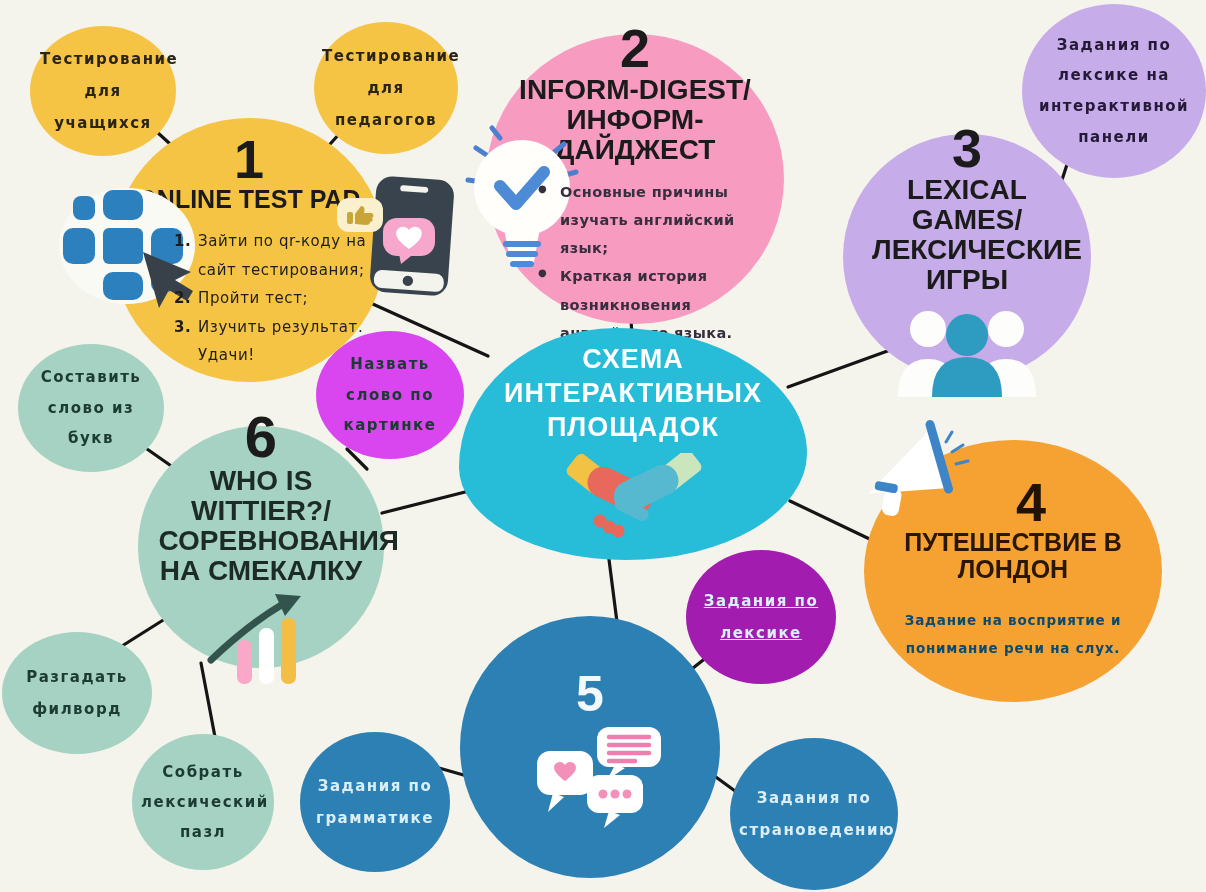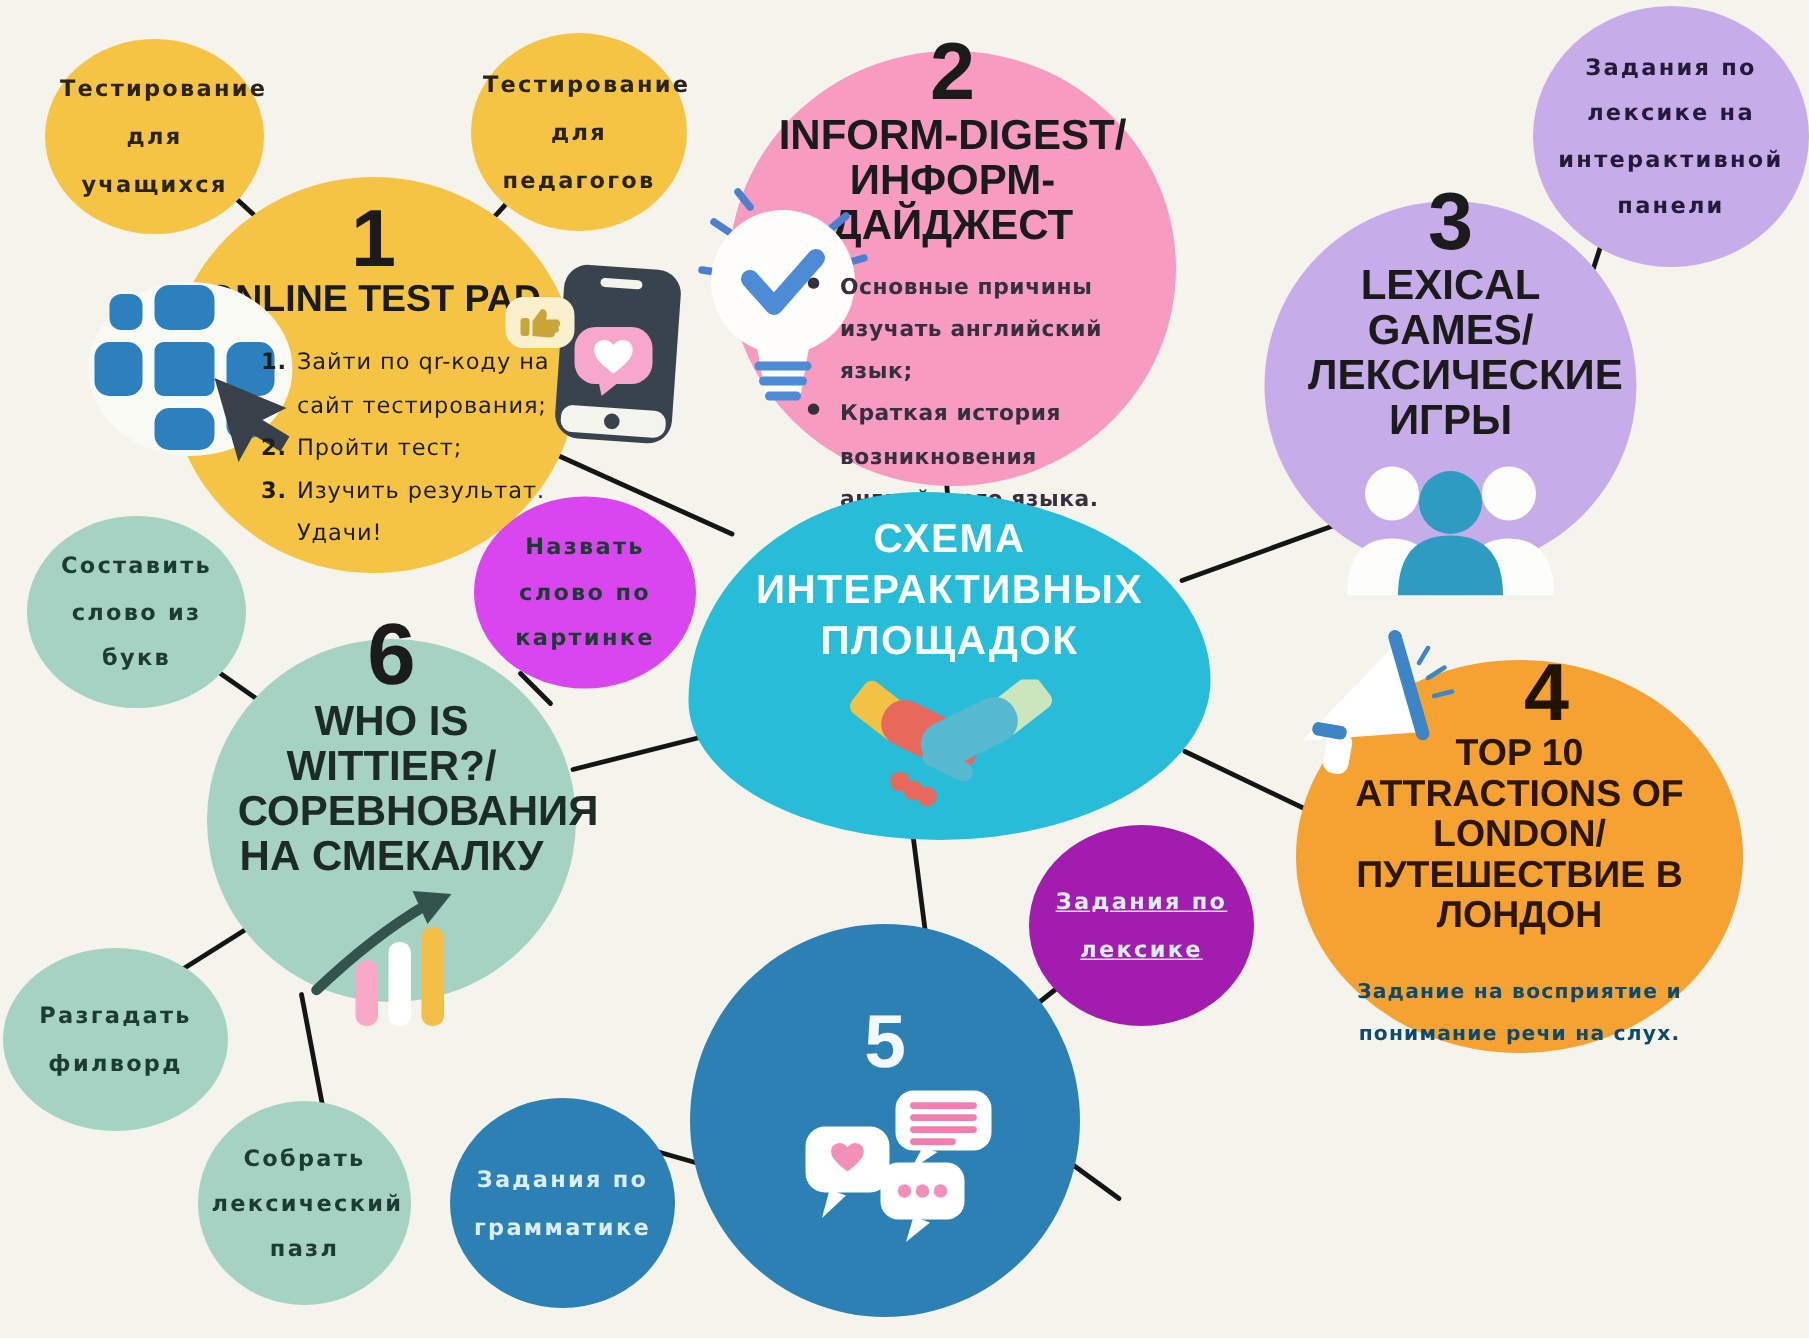--- a/index.html
+++ b/index.html
@@ -107,20 +107,23 @@
   </div>
   <div class="bubble sat sat-green" style="left: 132px; top: 734px; width: 142px; height: 136px; background-color: rgb(165, 210, 194);">
     <span class="sat-label" style="width:124px;line-height:2.0;">Собрать лексический пазл</span>
   </div>
   <div class="bubble sat sat-blue" style="left: 686px; top: 550px; width: 150px; height: 134px; background-color: #a21caf; text-decoration: underline;">
     <span class="sat-label" style="width:120px;">Задания по лексике</span>
   </div>
   <div class="bubble sat sat-blue" style="left: 300px; top: 732px; width: 150px; height: 140px; background-color: rgb(44, 128, 180);">
     <span class="sat-label" style="width:130px;">Задания по грамматике</span>
   </div>
+  <div class="bubble sat sat-blue" style="left: 730px; top: 738px; width: 168px; height: 152px; background-color: rgb(44, 128, 180);">
+    <span class="sat-label" style="width:150px;">Задания по страноведению</span>
+  </div>
 
   <div class="bubble node" id="node-online-test-pad" style="left: 113px; top: 118px; width: 272px; height: 264px; background-color: rgb(246, 196, 69);">
     <span class="svg-icon" style="left:-58px;top:68px;">
       <svg width="150" height="126" viewBox="0 0 75 63">
         <ellipse cx="36" cy="30" rx="34" ry="29" fill="#FAFAF5"></ellipse>
         <g fill="#2B80BD">
           <rect x="24" y="2" width="20" height="15" rx="5"></rect>
           <rect x="9" y="5" width="11" height="12" rx="4"></rect>
           <rect x="4" y="21" width="16" height="18" rx="5"></rect>
           <rect x="24" y="21" width="20" height="18" rx="3"></rect>
@@ -225,21 +228,20 @@
         </g>
         <g stroke="#3D85C6" stroke-width="3" stroke-linecap="round">
           <path d="M104 34 l11 -7"></path>
             <path d="M108 46 l12 -3"></path>
             <path d="M98 24 l6 -10"></path>
         </g>
       </svg>
     </span>
     <div class="num">4</div>
     <div class="title">
-      <span class="t-block t-en">TOP 10 ATTRACTIONS OF LONDON/</span>
       <span class="t-block t-ru">ПУТЕШЕСТВИЕ В ЛОНДОН</span>
     </div>
     <div class="subtitle">Задание на восприятие и понимание речи на слух.</div>
   </div>
 
   <div class="bubble node" id="node-quizzes" style="left: 460px; top: 616px; width: 260px; height: 262px; background-color: rgb(44, 128, 180);">
     <div class="num">5</div>
     <span style="line-height:0;margin-top:6px;margin-left:30px;">
       <svg width="140" height="104" viewBox="0 0 140 104">
         <g>

